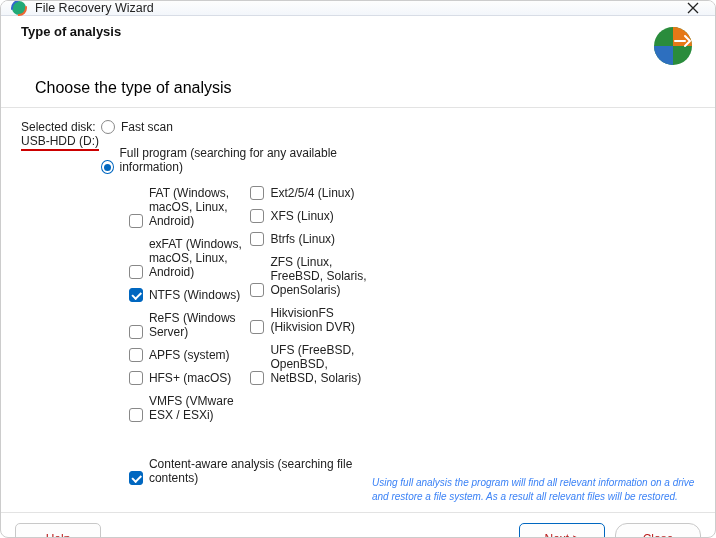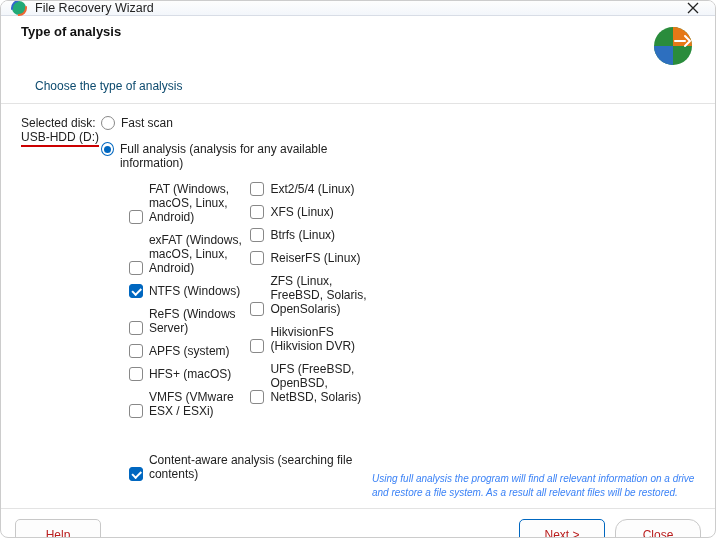--- a/index.html
+++ b/index.html
@@ -5,27 +5,27 @@
   * { box-sizing: border-box; margin: 0; padding: 0; font-family: "Segoe UI", Tahoma, sans-serif; }
   body { width: 716px; height: 538px; background: #fff; border: 1px solid #ccc; border-radius: 8px; overflow: hidden; display: flex; flex-direction: column; }
   .titlebar { height: 15px; display: flex; align-items: center; padding: 0 8px 0 10px; background: linear-gradient(#fdfdfd, #f3f6fb); border-bottom: 1px solid #d8dde6; }
   .titlebar .ticon { width: 16px; height: 16px; margin-right: 8px; }
   .titlebar .title { font-size: 12.5px; color: #222; flex: 1; }
   .titlebar .close { width: 28px; height: 100%; display: flex; align-items: center; justify-content: center; cursor: pointer; }
   .titlebar .close svg { width: 12px; height: 12px; }
   .header { padding: 8px 20px 10px 20px; display: flex; align-items: flex-start; border-bottom: 1px solid #e3e3e3; }
   .header-text { flex: 1; }
   .header-text h1 { font-size: 13px; font-weight: 600; color: #111; margin-bottom: 4px; }
-  .header-text p { font-size: 12px; color: #0c4a6e; padding-left: 14px; margin-top: 40px; }
+  .header-text p { font-size: 16px; color: #000000; padding-left: 14px; margin-top: 40px; }
   .header-icon { width: 44px; height: 44px; }
   .content { flex: 1; padding: 12px 20px 8px 20px; font-size: 12px; color: #222; display: flex; flex-direction: row; }
   .selected-disk { margin-bottom: 16px; }
   .selected-disk .disk-val { border-bottom: 2px solid #c00; padding-bottom: 1px; }
   .scan-group { margin-bottom: 10px; }
-  .radio-row { display: flex; align-items: flex-start; margin-bottom: 12px; cursor: pointer; }
+  .radio-row { display: flex; align-items: flex-end; margin-bottom: 12px; cursor: pointer; }
   .radio { width: 14px; height: 14px; border: 1.5px solid #888; border-radius: 50%; margin-right: 6px; display: inline-flex; align-items: center; justify-content: center; }
   .radio.selected { border-color: #0067c0; }
   .radio.selected::after { content:""; width: 7px; height: 7px; background:#0067c0; border-radius:50%; }
   .fs-grid { display: flex; padding-left: 28px; gap:0; }
   .fs-col { flex: 1; }
   .chk-row { display: flex; align-items: flex-end; margin-bottom: 9px; cursor: pointer; }
   .chk { width: 14px; height: 14px; border: 1.5px solid #888; border-radius: 3px; margin-right: 6px; display: inline-flex; align-items: center; justify-content: center; background:#fff; flex-shrink:0; }
   .chk.checked { background:#0067c0; border-color:#0067c0; }
   .chk.checked::after { content:""; width:4px; height:7px; border:solid #fff; border-width:0 2px 2px 0; transform: rotate(45deg) translateY(-1px); }
   .content-aware { padding-left: 28px; margin-top: 26px; }
@@ -78,21 +78,21 @@
   </div>
 
   <div class="scan-group">
     <div class="radio-row">
       <span class="radio"></span>
       <span>Fast scan</span>
     </div>
 
     <div class="radio-row">
       <span class="radio selected"></span>
-      <span>Full analysis (analysis for any available information)</span>
+      <span>Full program (searching for any available information)</span>
     </div>
 
     <div class="fs-grid">
       <div class="fs-col" id="fs-left">
           <div class="chk-row">
             <span class="chk"></span>
             <span>FAT (Windows, macOS, Linux, Android)</span>
           </div>
           <div class="chk-row">
             <span class="chk"></span>
@@ -127,24 +127,20 @@
           <div class="chk-row">
             <span class="chk"></span>
             <span>XFS (Linux)</span>
           </div>
           <div class="chk-row">
             <span class="chk"></span>
             <span>Btrfs (Linux)</span>
           </div>
           <div class="chk-row">
             <span class="chk"></span>
-            <span>ReiserFS (Linux)</span>
-          </div>
-          <div class="chk-row">
-            <span class="chk"></span>
             <span>ZFS (Linux, FreeBSD, Solaris, OpenSolaris)</span>
           </div>
           <div class="chk-row">
             <span class="chk"></span>
             <span>HikvisionFS (Hikvision DVR)</span>
           </div>
           <div class="chk-row">
             <span class="chk"></span>
             <span>UFS (FreeBSD, OpenBSD, NetBSD, Solaris)</span>
           </div>

